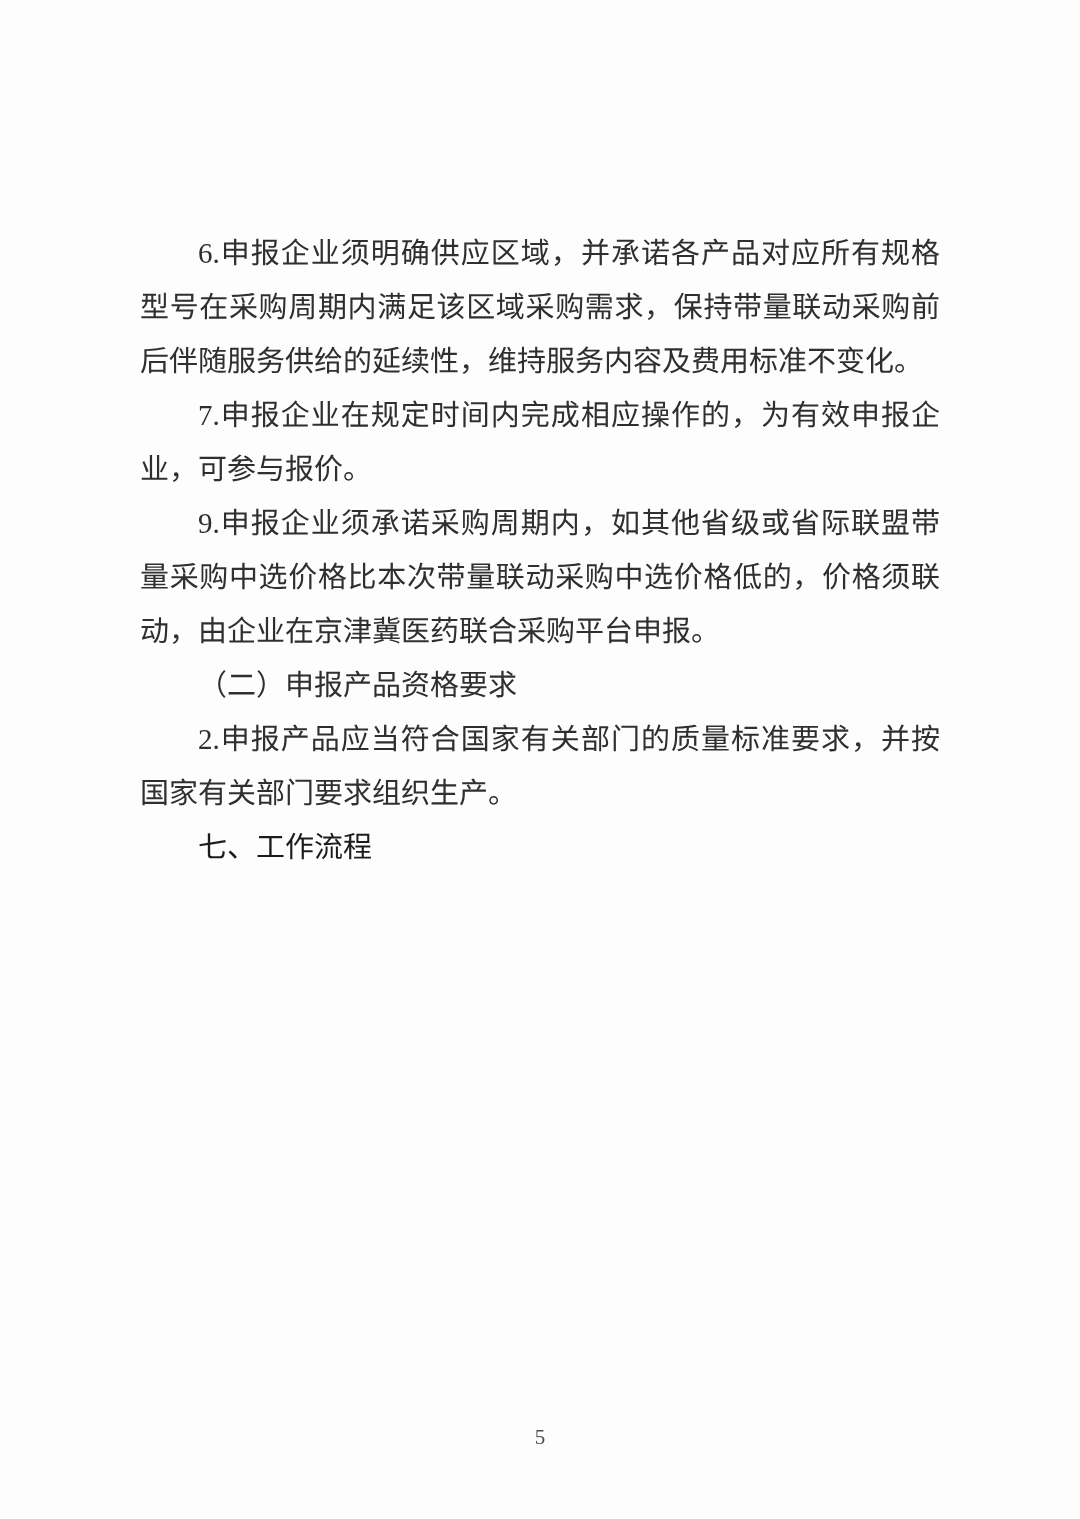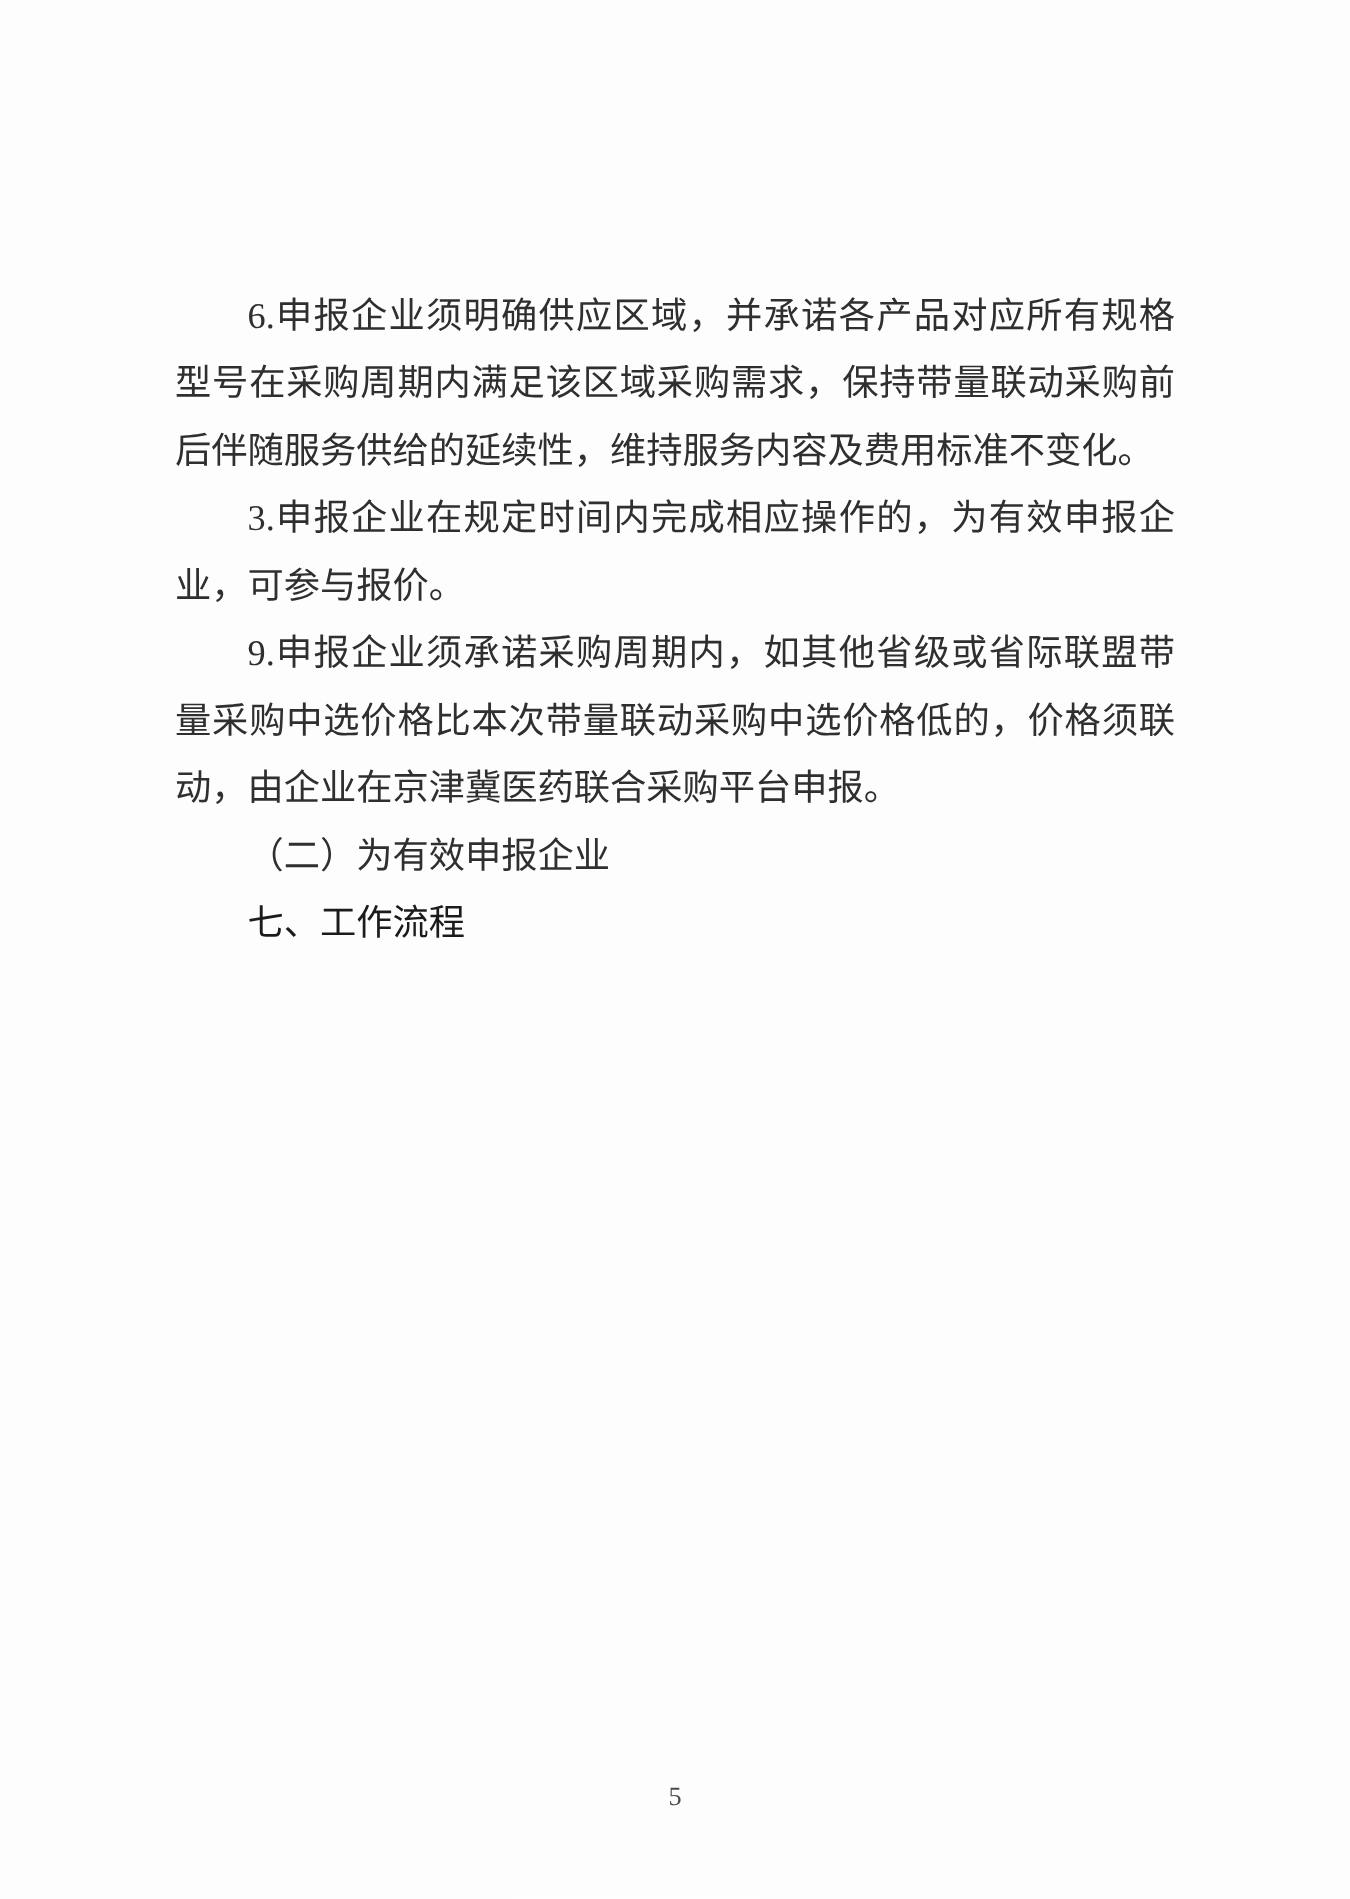--- a/index.html
+++ b/index.html
@@ -50,19 +50,20 @@
     font-family: "Liberation Serif", "DejaVu Serif", serif;
     filter: blur(0.2px);
   }
 </style>
 </head>
 <body>
 
 <div class="page">
   <div class="content">
     <p class="para">6.申报企业须明确供应区域，并承诺各产品对应所有规格型号在采购周期内满足该区域采购需求，保持带量联动采购前后伴随服务供给的延续性，维持服务内容及费用标准不变化。</p>
-    <p class="para">3.申报企业在规定时间内完成相应操作的，为有效申报企业，可参与报价。</p>
+    <p class="para">7.申报企业在规定时间内完成相应操作的，为有效申报企业，可参与报价。</p>
     <p class="para">9.申报企业须承诺采购周期内，如其他省级或省际联盟带量采购中选价格比本次带量联动采购中选价格低的，价格须联动，由企业在京津冀医药联合采购平台申报。</p>
-    <p class="para">（二）为有效申报企业</p>
+    <p class="para">（二）申报产品资格要求</p>
+    <p class="para">2.申报产品应当符合国家有关部门的质量标准要求，并按国家有关部门要求组织生产。</p>
     <p class="para heading-bold">七、工作流程</p>
   </div>
   <div class="page-number">5</div>
 </div>
 
 </body></html>

